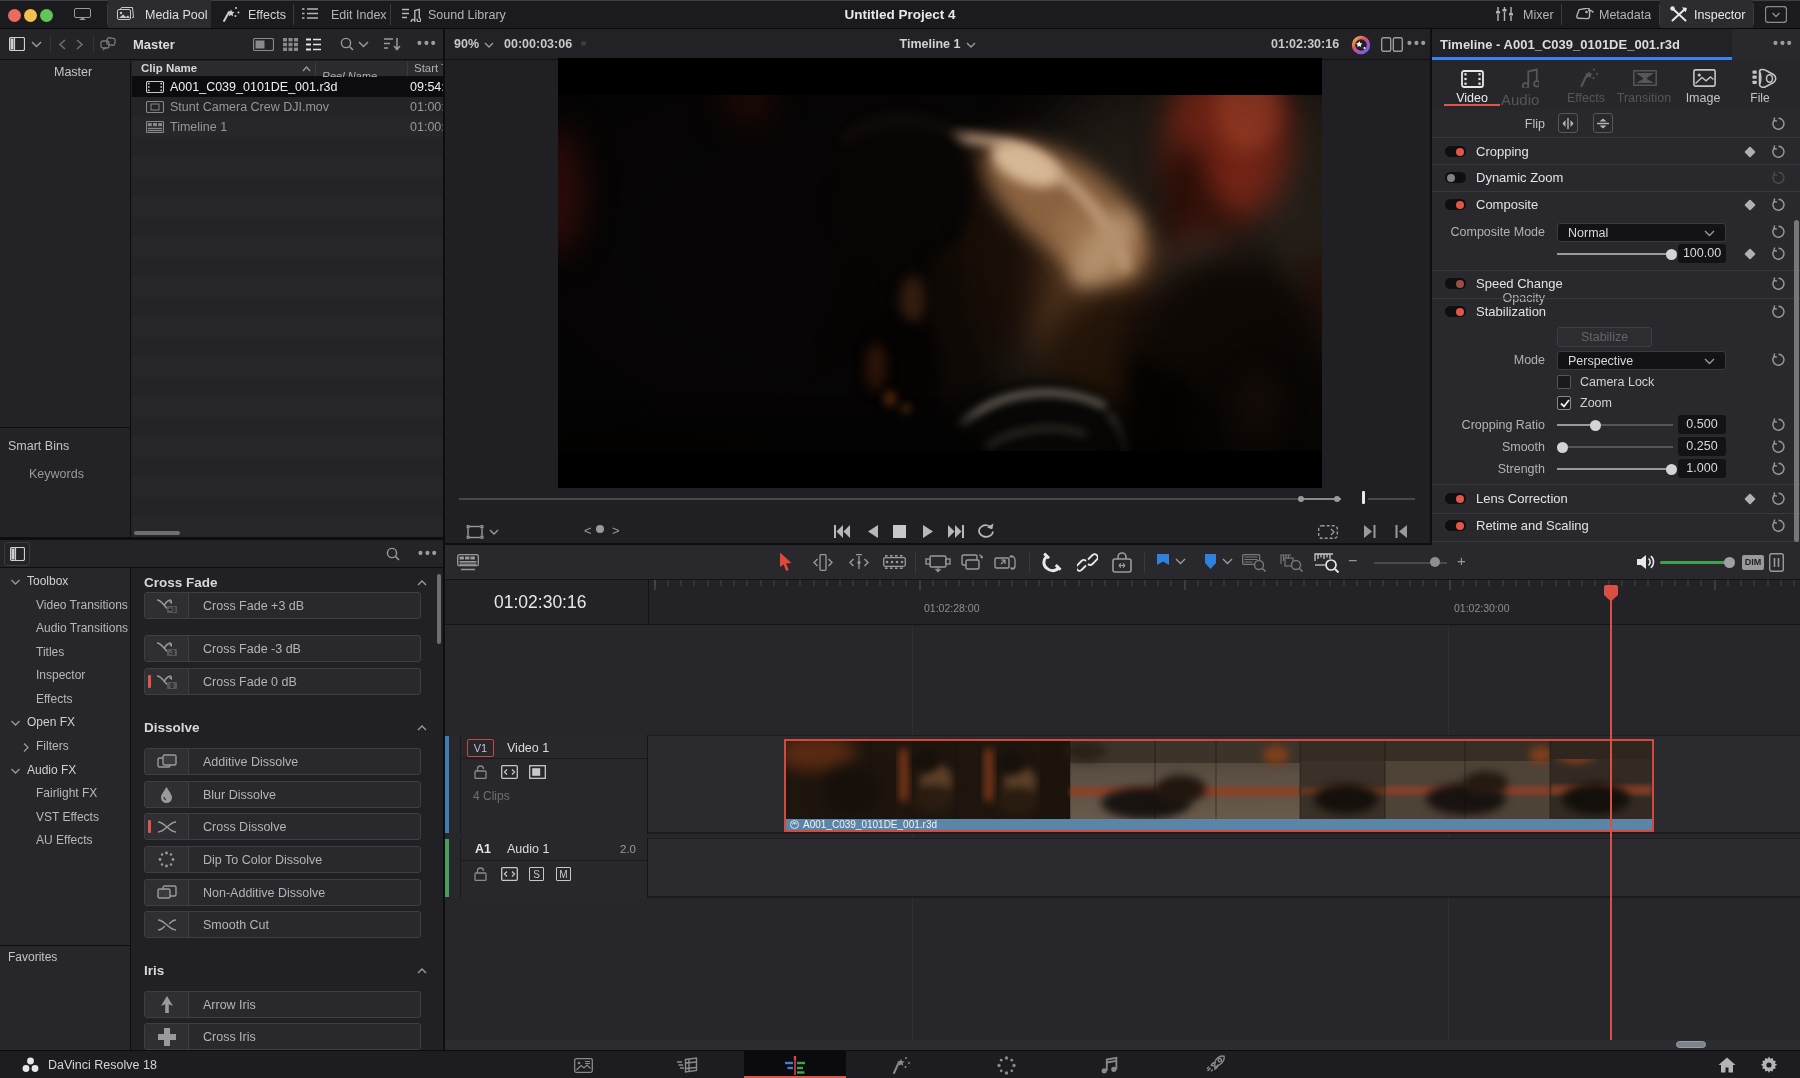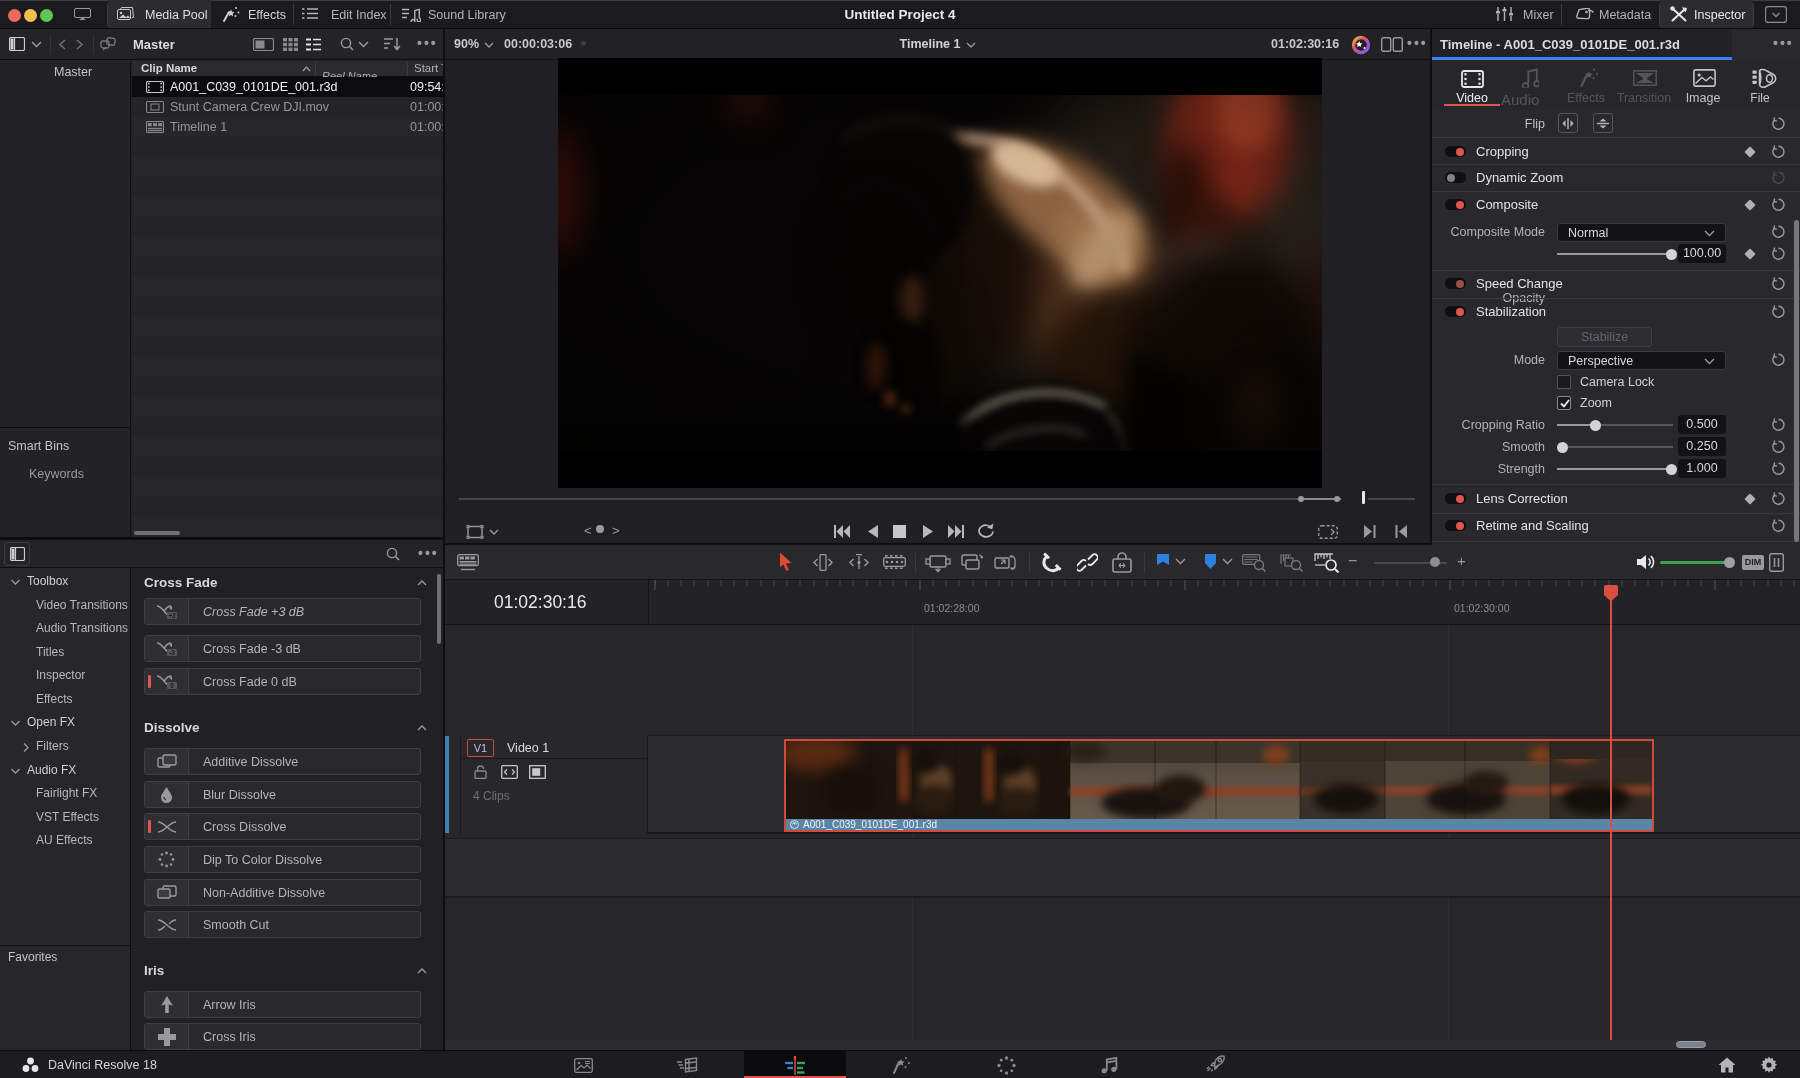--- a/index.html
+++ b/index.html
@@ -708,21 +708,21 @@
     <div class="abs" style="left:36px;top:265px;color:#b8b8bc;">AU Effects</div>
     <div class="abs" style="left:0;top:377px;width:131px;height:1px;background:#0e0e11;"></div>
     <div class="abs" style="left:8px;top:382px;color:#c4c4c8;">Favorites</div>
   </div>
 
   <div class="abs" style="left:132px;top:28px;width:311px;height:482px;background:#202025;">
     <div class="abs" style="left:12px;top:7px;font-size:13.5px;font-weight:bold;color:#d8d8da;">Cross Fade</div>
     <svg class="ic" style="left:285px;top:12px;" width="10" height="6" viewBox="0 0 10 6">
         <path d="M1 5 L5 1 L9 5" fill="none" stroke="#9a9a9e" stroke-width="1.4"></path>
       </svg>
-    <div class="fxitem" style="top:30px;font-style:italic;">
+    <div class="fxitem" style="top:24px;">
         <div class="fxic">
           <svg width="22" height="16" viewBox="0 0 22 16">
             <path d="M1 2 C7 2 9 12 15 12 M15 2 C11 2 10 4.5 8.5 7" fill="none" stroke="#9a9a9e" stroke-width="1.5"></path>
             <path d="M13 4 l3 -2 v4 Z" fill="#9a9a9e"></path>
             <rect x="11" y="8" width="10" height="7" rx="1" fill="#55555a"></rect>
             <text x="16" y="14" font-size="6.5" fill="#1a1a1e" text-anchor="middle" font-weight="bold">+3</text>
           </svg>
         </div>
         <span>Cross Fade +3 dB</span>
       </div>
@@ -998,20 +998,38 @@
         </svg>
       <svg class="ic" style="left:56px;top:30px;" width="17" height="14" viewBox="0 0 17 14">
           <rect x="0.7" y="0.7" width="15.6" height="12.6" rx="1" fill="none" stroke="#c8c8cc" stroke-width="1.3"></rect>
           <path d="M6 4.5 L3.5 7 L6 9.5 M11 4.5 L13.5 7 L11 9.5" fill="none" stroke="#c8c8cc" stroke-width="1.3"></path>
         </svg>
       <svg class="ic" style="left:84px;top:30px;" width="17" height="14" viewBox="0 0 17 14">
           <rect x="0.7" y="0.7" width="15.6" height="12.6" fill="none" stroke="#c8c8cc" stroke-width="1.3"></rect>
           <rect x="3.2" y="3.2" width="8" height="7.6" fill="#c8c8cc"></rect>
         </svg>
       <div class="abs" style="left:28px;top:54px;font-size:12px;color:#6e6e73;">4 Clips</div>
+    </div>
+    <div class="abs" style="left:0;top:212px;width:203px;height:60px;background:#28282c;border-right:1px solid #161619;">
+      <div class="abs" style="left:0;top:1px;width:4px;height:58px;background:#43a05c;"></div>
+      <div class="abs" style="left:15px;top:0;width:1px;height:60px;background:#1a1a1d;"></div>
+      <div class="abs" style="left:30px;top:4px;font-size:12.5px;font-weight:bold;color:#e4e4e6;">A1</div>
+      <div class="abs" style="left:62px;top:4px;font-size:12.5px;color:#dcdcde;">Audio 1</div>
+      <div class="abs" style="left:175px;top:5px;font-size:11.5px;color:#9a9a9e;">2.0</div>
+      <div class="abs" style="left:15px;top:22px;width:188px;height:1px;background:#1a1a1d;"></div>
+      <svg class="ic" style="left:29px;top:29px;" width="13" height="14" viewBox="0 0 13 14">
+          <rect x="1" y="6" width="11" height="7.5" rx="1" fill="none" stroke="#8a8a8e" stroke-width="1.3"></rect>
+          <path d="M3.5 6 V4 a3 3 0 0 1 6 0" fill="none" stroke="#8a8a8e" stroke-width="1.3"></path>
+        </svg>
+      <svg class="ic" style="left:56px;top:29px;" width="17" height="14" viewBox="0 0 17 14">
+          <rect x="0.7" y="0.7" width="15.6" height="12.6" rx="1" fill="none" stroke="#c8c8cc" stroke-width="1.3"></rect>
+          <path d="M6 4.5 L3.5 7 L6 9.5 M11 4.5 L13.5 7 L11 9.5" fill="none" stroke="#c8c8cc" stroke-width="1.3"></path>
+        </svg>
+      <div class="abs" style="left:84px;top:29px;width:15px;height:14px;border:1px solid #c8c8cc;border-radius:1px;text-align:center;font-size:10px;color:#c8c8cc;line-height:13px;">S</div>
+      <div class="abs" style="left:111px;top:29px;width:15px;height:14px;border:1px solid #c8c8cc;border-radius:1px;text-align:center;font-size:10px;color:#c8c8cc;line-height:13px;">M</div>
     </div>
 
     <div class="abs" style="left:339px;top:113px;width:870px;height:93px;border:2px solid #d14a3e;background:#1a130d;" id="clip">
       <div class="abs" style="left:0;top:78px;width:866px;height:11px;background:#5b85a6;">
         <svg class="ic" style="left:4px;top:1px;" width="9" height="9" viewBox="0 0 9 9">
             <circle cx="4.5" cy="4.5" r="4" fill="none" stroke="#d8e2ea" stroke-width="1"></circle>
             <path d="M2.5 4.5 a2 2 0 0 1 4 0 M4.5 2.5 v2" stroke="#d8e2ea" stroke-width="0.9" fill="none"></path>
           </svg>
         <div class="abs" style="left:17px;top:0px;font-size:10px;color:#eef2f6;">A001_C039_0101DE_001.r3d</div>
       </div>

